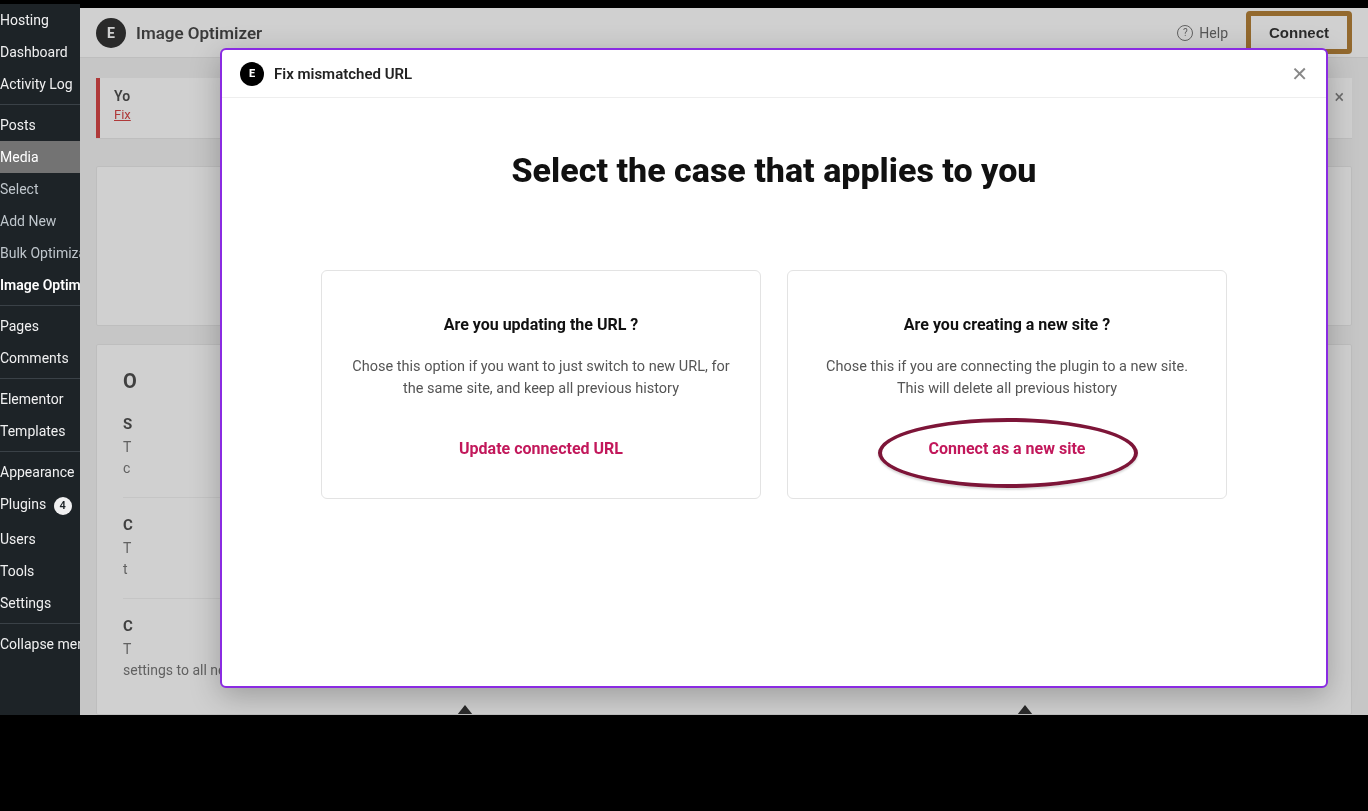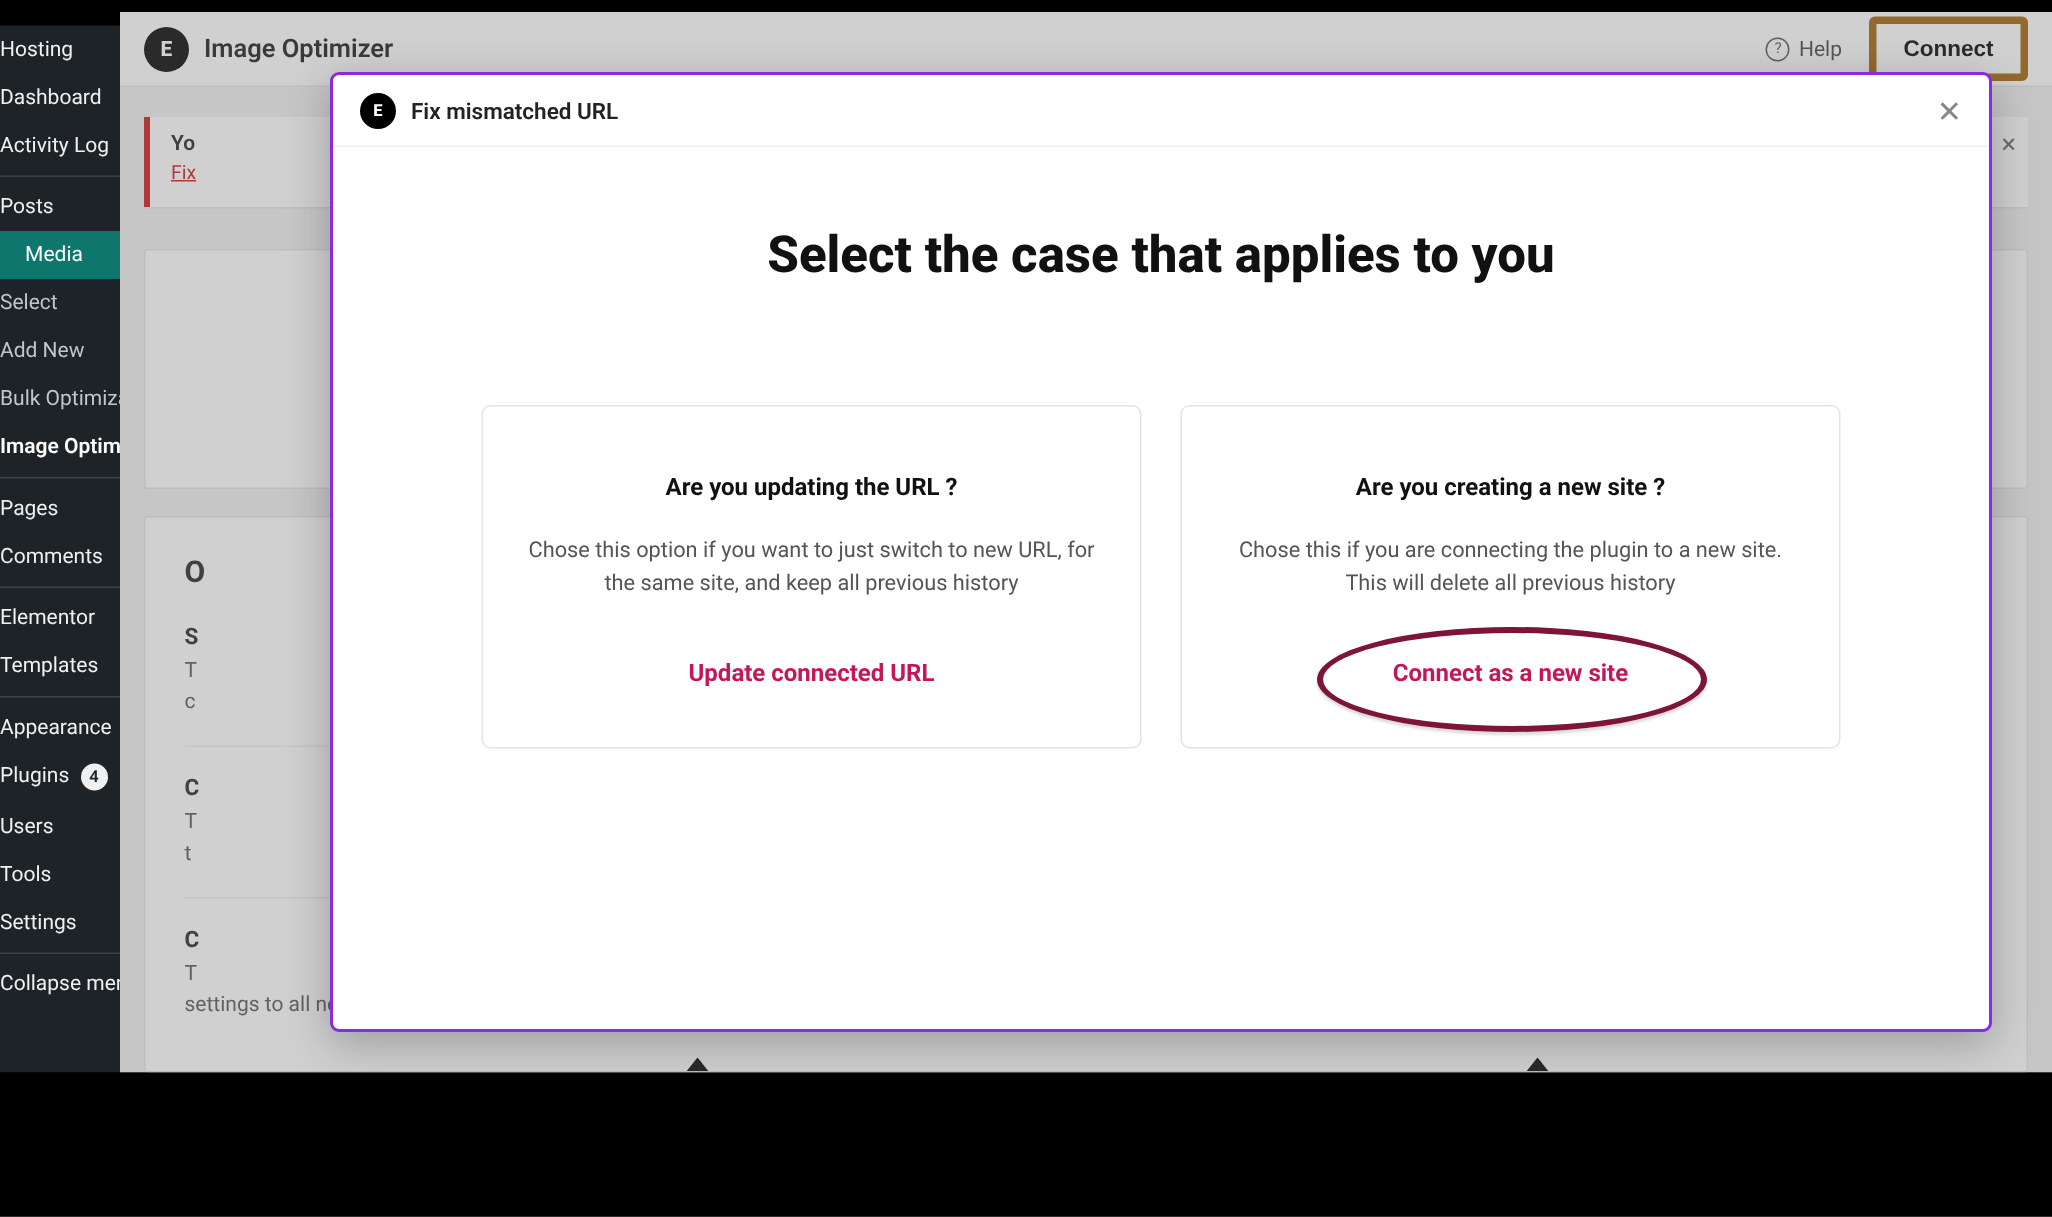--- a/index.html
+++ b/index.html
@@ -2,24 +2,24 @@
 <html><head>
 <meta charset="utf-8">
 <style>
   * { box-sizing: border-box; margin: 0; padding: 0; }
   html, body { width: 1368px; height: 811px; overflow: hidden; font-family: -apple-system, BlinkMacSystemFont, "Segoe UI", Roboto, Helvetica, Arial, sans-serif; background:#000; }
   .screen { position: relative; width:1368px; height:811px; }
   .black-top { position:absolute; top:0; left:0; right:0; height:8px; background:#000; }
   .black-bottom { position:absolute; bottom:0; left:0; right:0; height:96px; background:#000; }
 
   
-  .sidebar { position:absolute; top:17px; bottom:96px; left:0; width:80px; background:#1d2327; color:#f0f0f1; font-size:14px; overflow:hidden; }
+  .sidebar { position:absolute; top:4px; bottom:96px; left:0; width:80px; background:#1d2327; color:#f0f0f1; font-size:14px; overflow:hidden; }
   .sidebar ul { list-style:none; }
   .sidebar li { padding:8px 8px 8px 0; white-space:nowrap; text-align:left; text-indent:-18px; padding-left:18px; }
-  .sidebar li.active { background:#0f766e; color:#fff;text-align:center; }
+  .sidebar li.active { background:#737373; color:#fff; }
   .sidebar li.subactive { color:#fff; font-weight:600; }
   .sidebar li.sep { border-top:1px solid #3a4147; height:0; padding:0; margin:4px 0; }
   .badge { display:inline-block; min-width:18px; height:18px; border-radius:9px; background:#f0f0f1; color:#1d2327; font-size:11px; line-height:18px; text-align:center; font-weight:600; margin-left:4px; text-indent:0; }
 
   
   .main { position:absolute; top:8px; bottom:96px; left:80px; right:0; background:#f0f0f0; }
   .overlay-dim { position:absolute; inset:0; background:rgba(120,120,120,0.35); }
   .topbar { position:absolute; top:0; left:0; right:0; height:50px; background:#fff; border-bottom:1px solid #e4e4e4; display:flex; align-items:center; padding:0 16px; }
   .brand-ico { width:30px; height:30px; border-radius:50%; background:#000; color:#fff; display:flex; align-items:center; justify-content:center; font-weight:800; font-size:14px; margin-right:10px; }
   .brand-title { font-size:17px; font-weight:600; color:#1a1a1a; }

